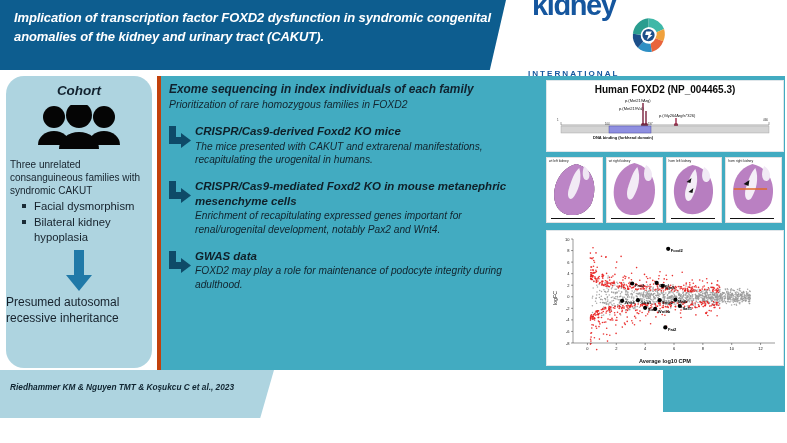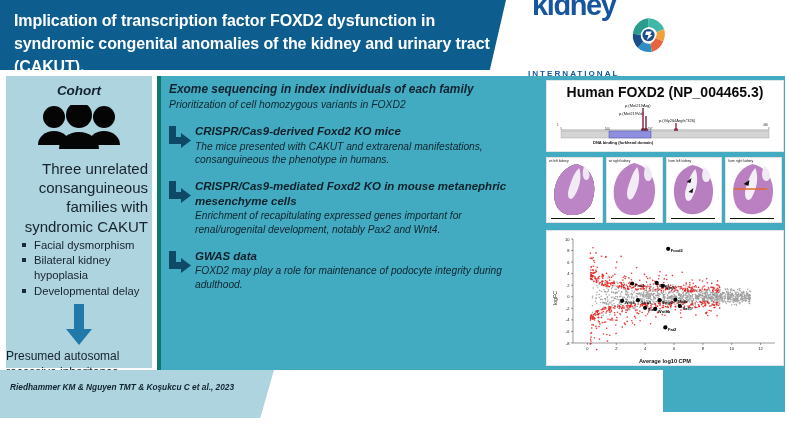--- a/index.html
+++ b/index.html
@@ -8,73 +8,73 @@
        -webkit-font-smoothing:antialiased;}
 
   #poster{position:relative;width:787px;height:443px;background:#ffffff;}
 
   
   .header{position:absolute;left:0;top:0;width:540px;height:70px;background:#0d5d8f;
           overflow:hidden;}
   .header .skew{position:absolute;right:-26px;top:0;width:60px;height:70px;
           background:#ffffff;transform:skewX(-13deg);transform-origin:top right;}
   .header-title{position:absolute;left:14px;top:9px;width:500px;
-          color:#ffffff;font-size:16px;font-weight:bold;
+          color:#ffffff;font-size:13px;font-weight:bold;font-style:italic;
           line-height:1.45;letter-spacing:-0.1px;}
 
   .logos{position:absolute;left:528px;top:4px;width:259px;height:62px;
          display:flex;align-items:center;gap:8px;}
   .ki-logo{display:flex;flex-direction:column;align-items:center;line-height:1;gap:48px;}
   .ki-word{font-size:29px;font-weight:bold;color:#15569e;letter-spacing:-1.4px;}
   .ki-sub{font-size:8.1px;font-weight:bold;color:#15569e;letter-spacing:2.0px;
           margin-top:2px;}
   .isn-block{display:flex;align-items:center;gap:3px;}
   .isn-mark{width:41px;height:41px;flex:0 0 41px;}
   .isn-text{display:flex;flex-direction:column;line-height:1;}
   .isn-word{font-size:25px;font-weight:bold;color:#15569e;letter-spacing:-0.6px;}
   .isn-sub{font-size:4.2px;color:#15569e;letter-spacing:0.15px;margin-top:2px;
            line-height:1.25;}
 
   
   .cohort{position:absolute;left:6px;top:76px;width:146px;height:292px;
-          background:#aed4e0;}
+          background:#aed4e0;border-radius:18px;}
   .cohort-title{text-align:center;margin-top:7px;font-size:13.5px;font-weight:bold;
           font-style:italic;color:#11212e;}
   .people{display:flex;justify-content:center;margin-top:7px;}
-  .cohort-body{margin-top:6px;text-align:right;font-size:15px;color:#16222c;
+  .cohort-body{margin-top:6px;text-align:left;font-size:10px;color:#16222c;
           line-height:1.28;padding:0 4px;}
   .cohort-list{margin:2px 0 0 0;padding:0 2px 0 16px;list-style:none;text-align:left;}
   .cohort-list li{position:relative;font-size:11.3px;color:#16222c;line-height:1.3;
           padding-left:12px;margin-top:1px;}
   .cohort-list li:before{content:"";position:absolute;left:0;top:5px;width:4px;
           height:4px;background:#1a2b36;}
   .cohort-arrow{display:flex;justify-content:center;margin-top:6px;}
   .cohort-foot{text-align:left;font-size:12px;color:#16222c;line-height:1.3;
           margin-top:3px;}
 
   
   .mainpanel{position:absolute;left:157px;top:76px;width:624px;height:336px;
-          background:#42abc1;border-left:4px solid #0f766e;}
+          background:#42abc1;border-left:4px solid #c2410c;}
   .flow{position:absolute;left:8px;top:6px;width:338px;}
   .f-head{font-size:11.9px;font-weight:bold;font-style:italic;color:#10222f;
           line-height:1.3;}
   .f-sub{font-size:10.4px;font-style:italic;color:#12252f;line-height:1.32;
           margin-top:1px;}
   .step{display:flex;margin-top:12px;}
   .step-arrow{flex:0 0 26px;padding-top:2px;}
   .step-txt{flex:1;}
   .step-title{font-size:11.5px;font-weight:bold;font-style:italic;color:#0f2029;
           line-height:1.28;}
   .step-body{font-size:10.2px;font-style:italic;color:#11242e;line-height:1.33;
           margin-top:1px;}
 
   
   .fig{position:absolute;background:#ffffff;border:1px solid #dfe6ea;}
   .fig-protein{left:546px;top:80px;width:236px;height:70px;}
-  .fig-title{text-align:center;font-size:14px;font-weight:bold;color:#0b0b0b;
+  .fig-title{text-align:center;font-size:10px;font-weight:bold;color:#0b0b0b;
           margin-top:3px;}
   .prot-canvas{position:relative;width:100%;height:46px;}
 
   .histos{position:absolute;left:546px;top:157px;width:236px;height:66px;
           display:flex;gap:3px;}
   .histo{flex:1;background:#ffffff;border:1px solid #e2e2e2;position:relative;
          overflow:hidden;}
   .histo-lab{position:absolute;left:2px;top:1px;font-size:3.4px;color:#1a1a1a;
          z-index:3;white-space:nowrap;}
   .histo-bar{position:absolute;left:4px;bottom:3px;width:44px;height:1.5px;
@@ -142,47 +142,46 @@
         <circle cx="71" cy="12" r="11" fill="#050505"></circle>
         <path d="M55 40 a16 14 0 0 1 32 0 z" fill="#050505"></path>
         <circle cx="46" cy="10" r="13" fill="#050505"></circle>
         <path d="M26 44 a20 17 0 0 1 40 0 z" fill="#050505"></path>
       </svg>
     </div>
     <div class="cohort-body">Three unrelated consanguineous families with syndromic CAKUT</div>
     <ul class="cohort-list">
       <li>Facial dysmorphism</li>
       <li>Bilateral kidney hypoplasia</li>
-      <li>Developmental delay</li>
     </ul>
     <div class="cohort-arrow">
       <svg width="30" height="42" viewBox="0 0 30 42">
         <rect x="10" y="0" width="10" height="26" fill="#2079a8"></rect>
         <path d="M2 25 L28 25 L15 41 Z" fill="#2079a8"></path>
       </svg>
     </div>
     <div class="cohort-foot">Presumed autosomal recessive inheritance</div>
   </div>
 
   <div class="mainpanel">
     <div class="flow">
       <div class="f-head">Exome sequencing in index individuals of each family</div>
-      <div class="f-sub">Prioritization of cell homozygous variants in FOXD2</div>
+      <div class="f-sub">Prioritization of rare homozygous families in FOXD2</div>
 
       <div class="step">
         <div class="step-arrow">
           <svg width="22" height="26" viewBox="0 0 22 26">
             <rect x="0" y="0" width="7" height="17" fill="#0e4a68"></rect>
             <rect x="0" y="11" width="14" height="7" fill="#0e4a68"></rect>
             <path d="M12 7 L22 14.5 L12 22 Z" fill="#0e4a68"></path>
           </svg>
         </div>
         <div class="step-txt">
           <div class="step-title">CRISPR/Cas9-derived Foxd2 KO mice</div>
-          <div class="step-body">The mice presented with CAKUT and extrarenal manifestations, consanguineous the phenotype in humans.</div>
+          <div class="step-body">The mice presented with CAKUT and extrarenal manifestations, recapitulating the urogenital in humans.</div>
         </div>
       </div>
 
       <div class="step">
         <div class="step-arrow">
           <svg width="22" height="26" viewBox="0 0 22 26">
             <rect x="0" y="0" width="7" height="17" fill="#0e4a68"></rect>
             <rect x="0" y="11" width="14" height="7" fill="#0e4a68"></rect>
             <path d="M12 7 L22 14.5 L12 22 Z" fill="#0e4a68"></path>
           </svg>

